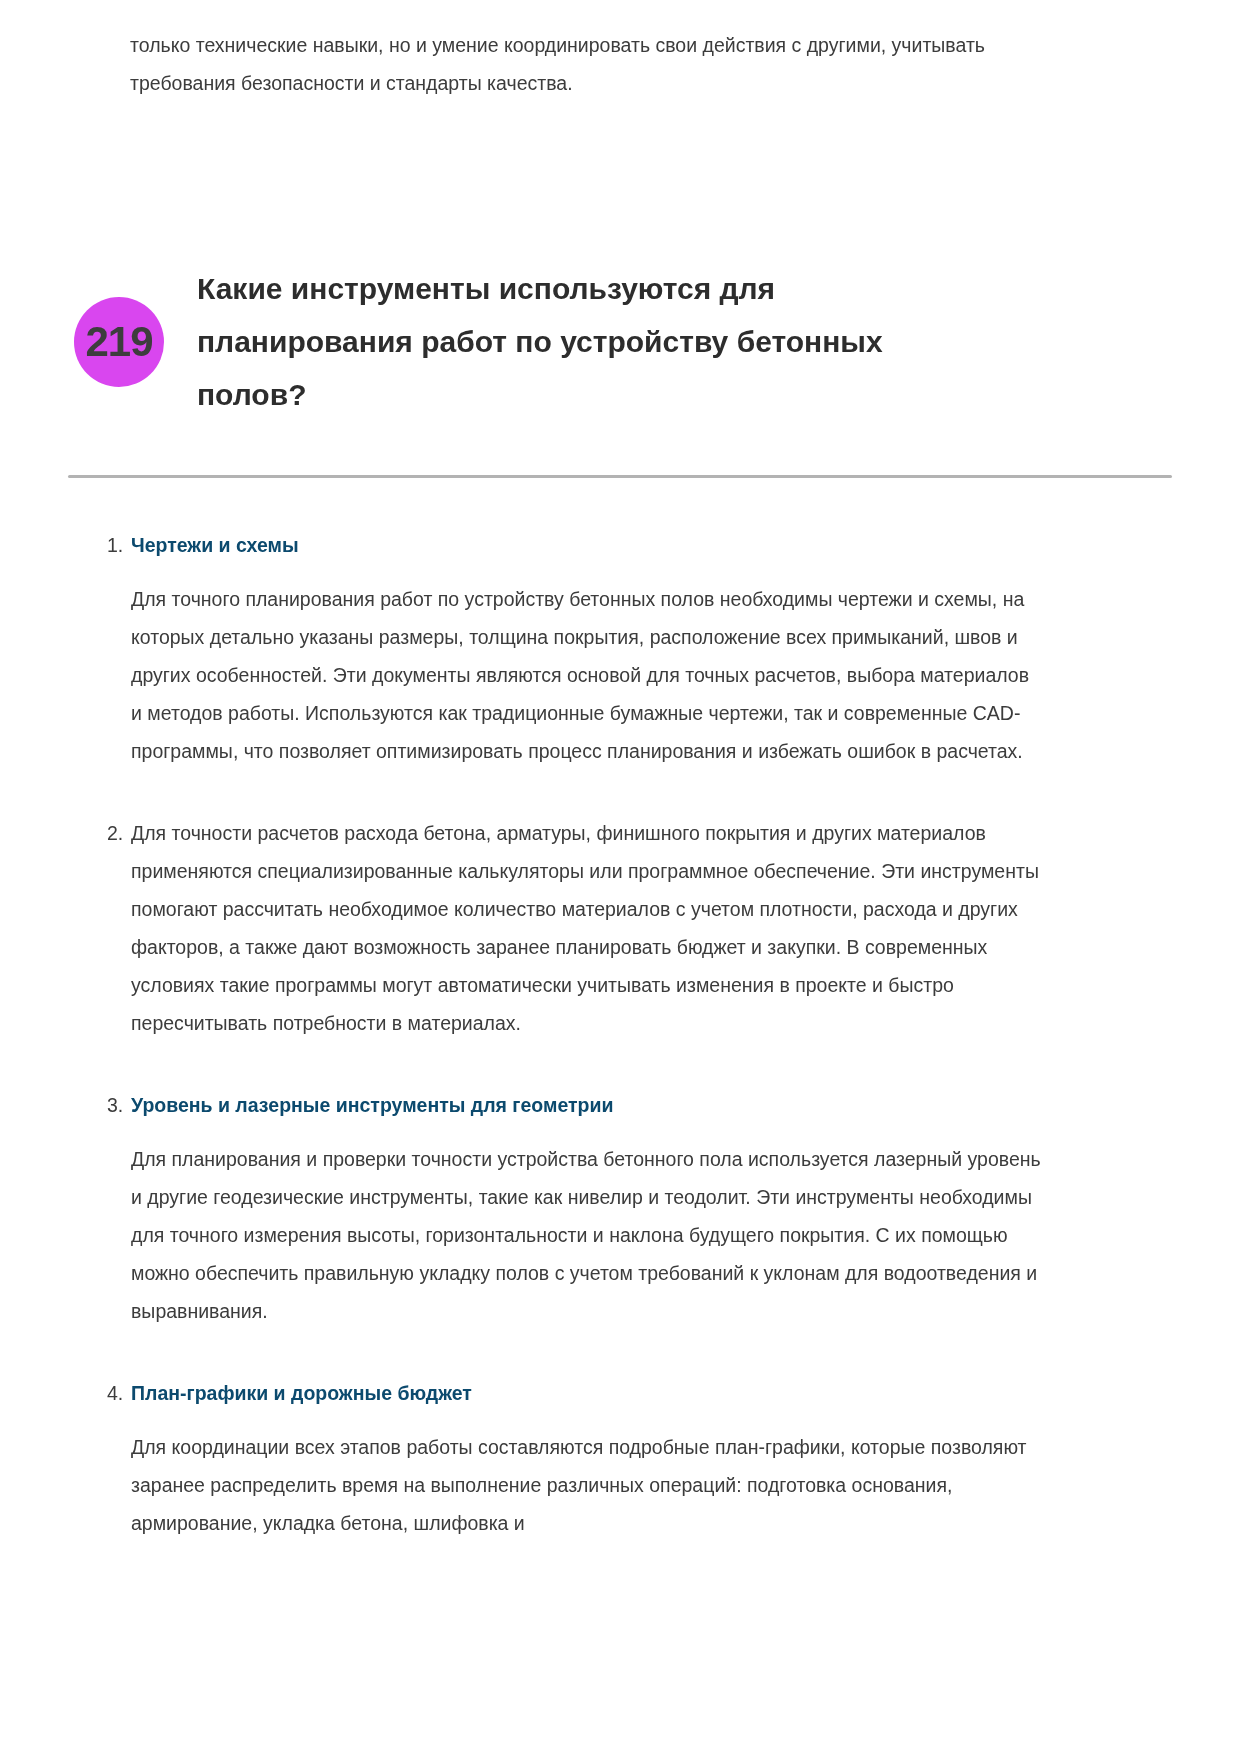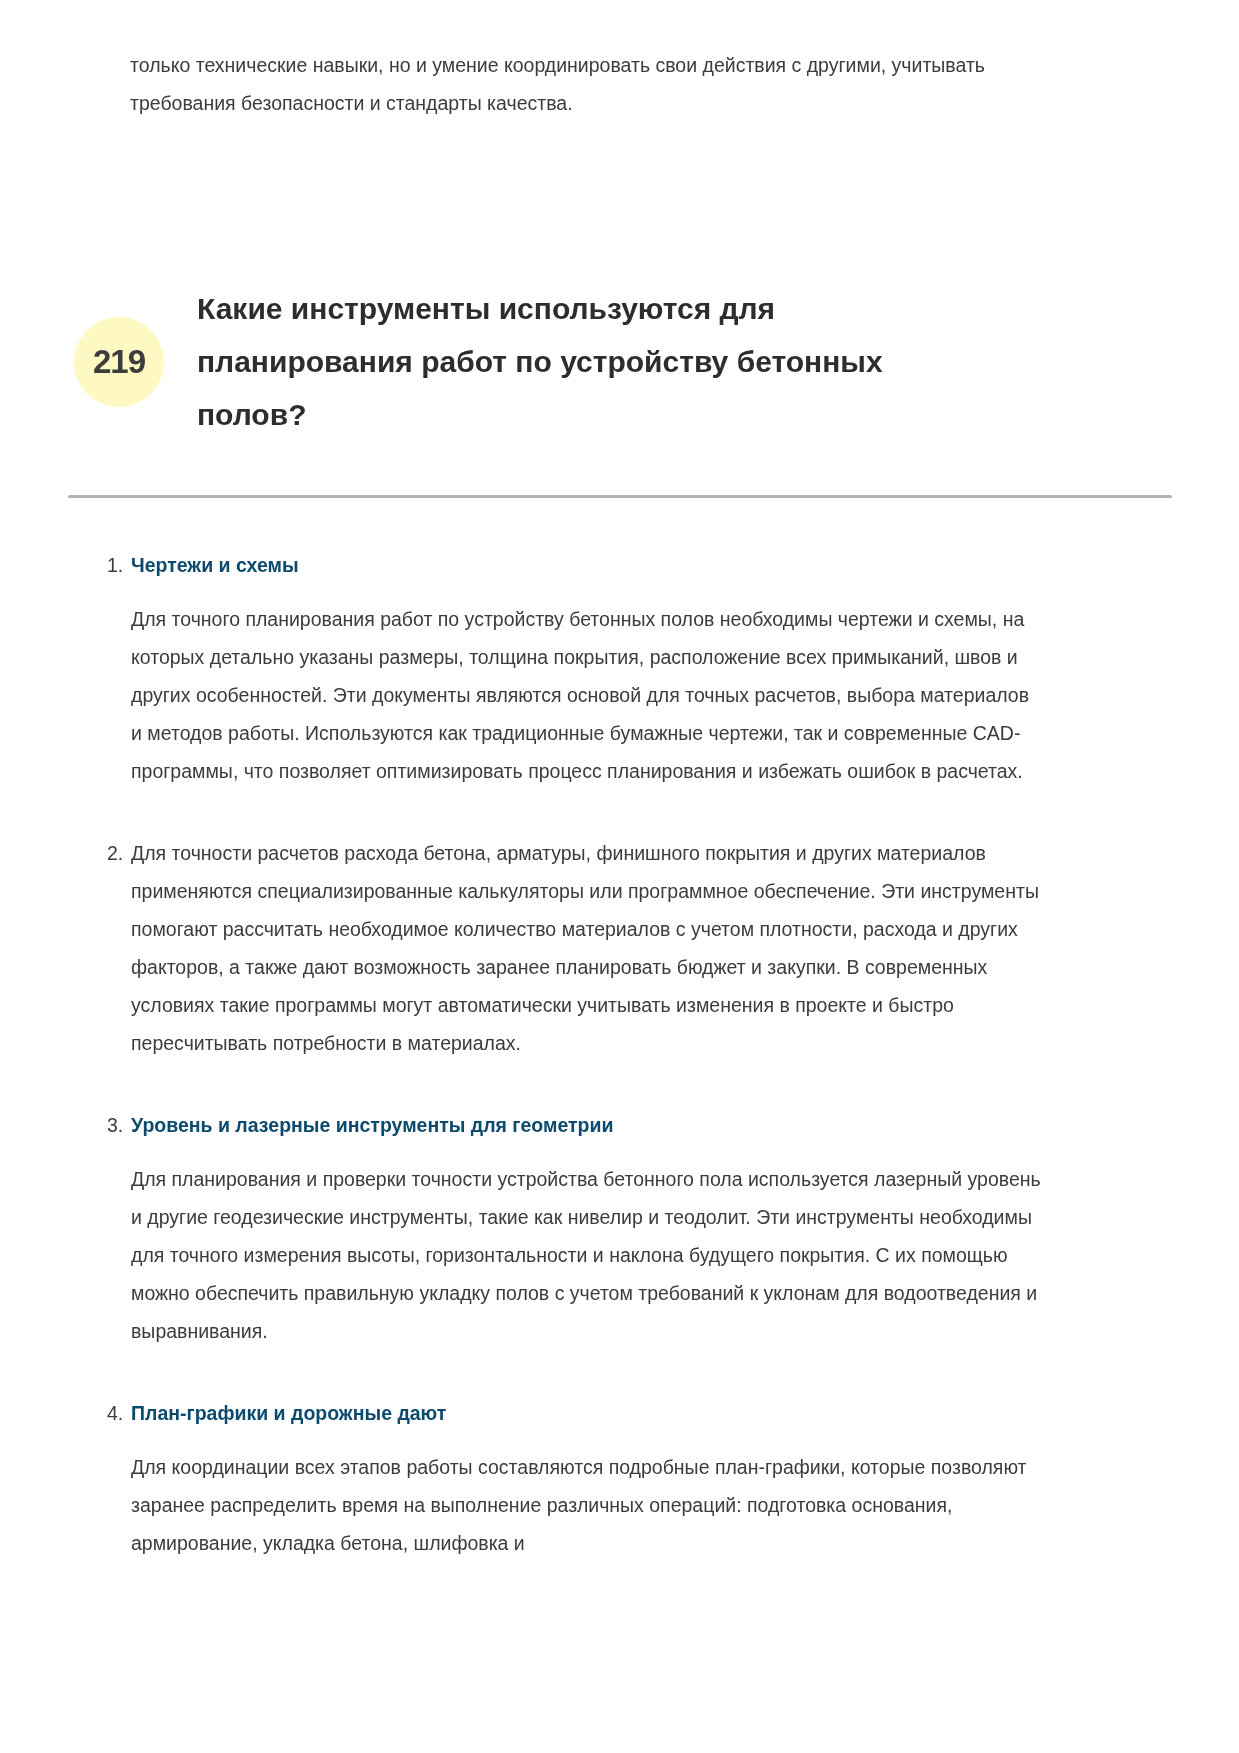--- a/index.html
+++ b/index.html
@@ -11,43 +11,43 @@
     position: relative;
     width: 1239px;
     height: 1753px;
     background: #ffffff;
     font-family: "Liberation Sans", "DejaVu Sans", sans-serif;
     color: #3c3c3c;
     overflow: hidden;
   }
   .intro {
     margin: 0;
-    padding-top: 46px;
+    padding-top: 26px;
     margin-left: 130px;
     width: 910px;
     font-size: 19.5px;
     line-height: 38px;
     color: #3c3c3c;
   }
   .question-row {
     display: flex;
     align-items: center;
     margin-top: 160px;
     margin-left: 74px;
   }
   .q-badge {
     flex: 0 0 auto;
     width: 90px;
     height: 90px;
     border-radius: 50%;
-    background: #fef9c3;
+    background: #d946ef;
     display: flex;
     align-items: center;
     justify-content: center;
-    font-size: 33px;
+    font-size: 42px;
     font-weight: bold;
     color: #3d3d3d;
     letter-spacing: -1px;
   }
   .q-title {
     margin: 0 0 0 33px;
     width: 800px;
     font-size: 30px;
     line-height: 53px;
     font-weight: bold;
@@ -121,19 +121,19 @@
     </li>
 
     <li class="answer-item">
       <span class="item-num">3.</span>
       <span class="item-title">Уровень и лазерные инструменты для геометрии</span>
       <span class="item-text">Для планирования и проверки точности устройства бетонного пола используется лазерный уровень и другие геодезические инструменты, такие как нивелир и теодолит. Эти инструменты необходимы для точного измерения высоты, горизонтальности и наклона будущего покрытия. С их помощью можно обеспечить правильную укладку полов с учетом требований к уклонам для водоотведения и выравнивания.</span>
     </li>
 
     <li class="answer-item">
       <span class="item-num">4.</span>
-      <span class="item-title">План-графики и дорожные дают</span>
+      <span class="item-title">План-графики и дорожные бюджет</span>
       <span class="item-text">Для координации всех этапов работы составляются подробные план-графики, которые позволяют заранее распределить время на выполнение различных операций: подготовка основания, армирование, укладка бетона, шлифовка и</span>
     </li>
 
   </ol>
 
 </div>
 
 </body></html>

